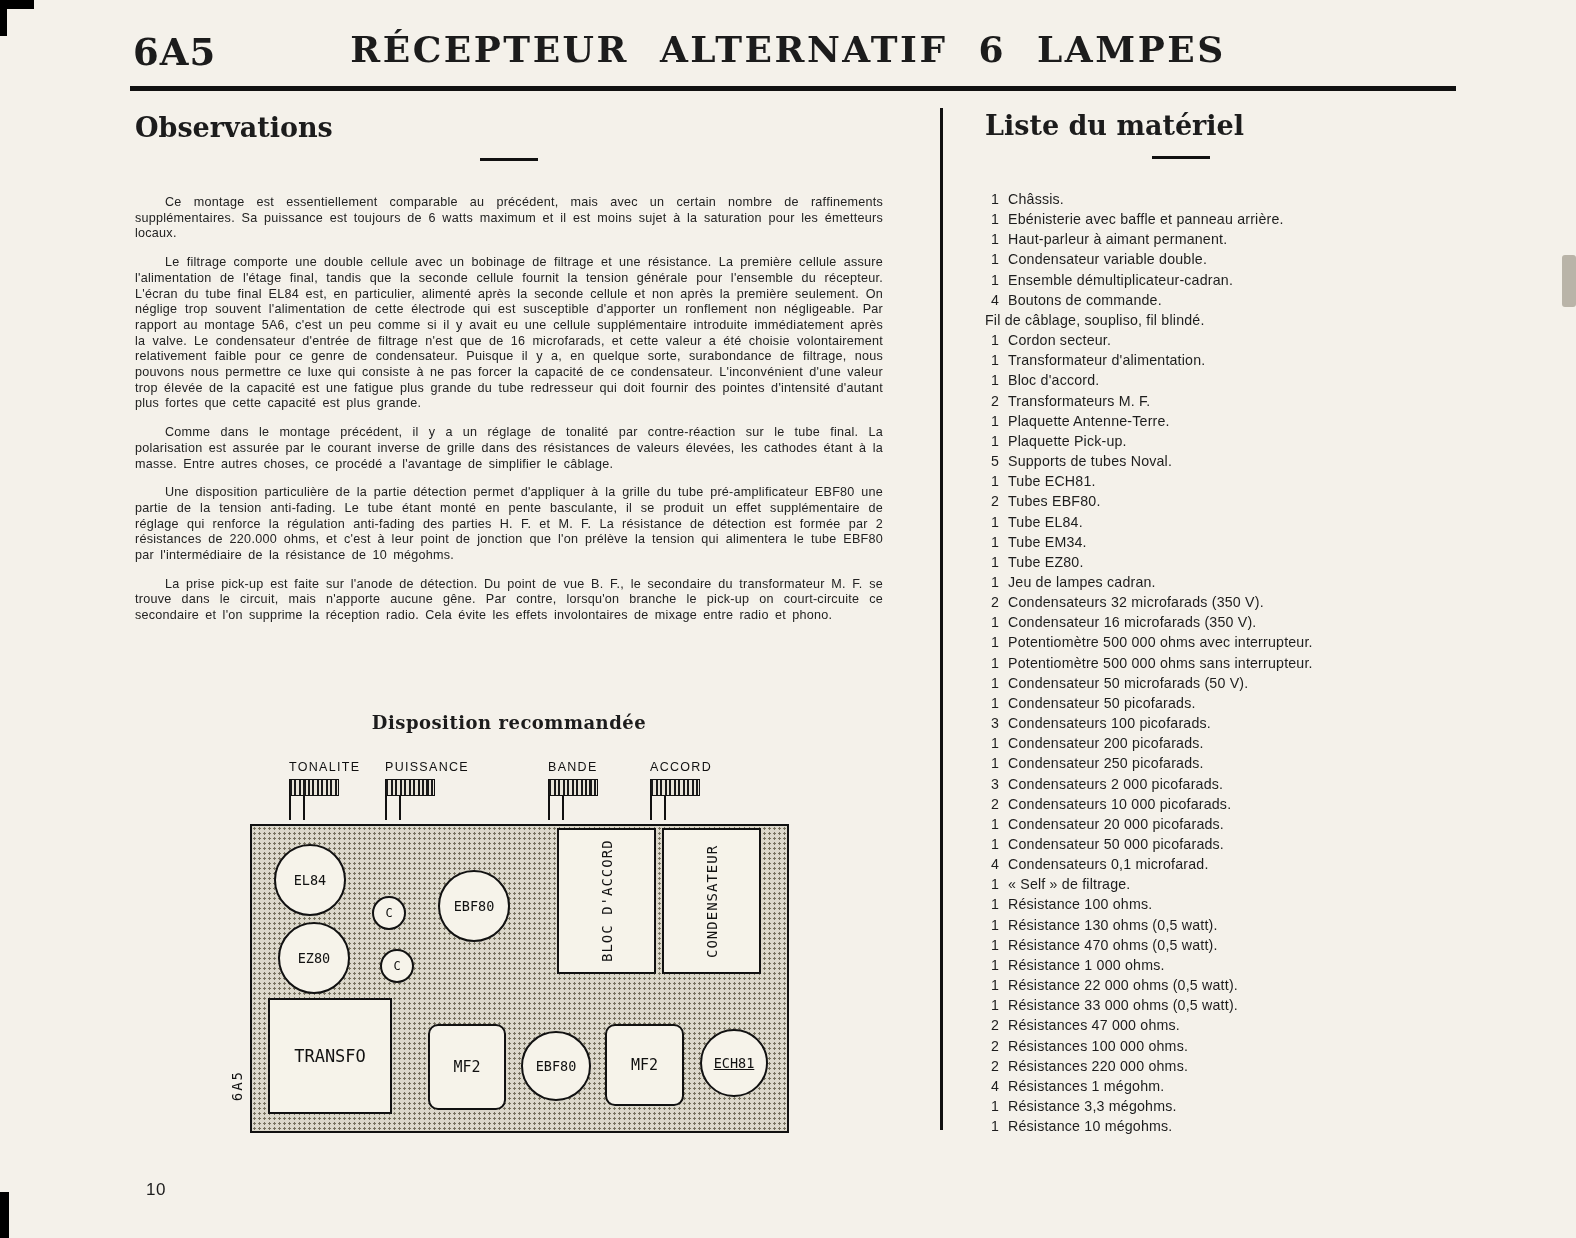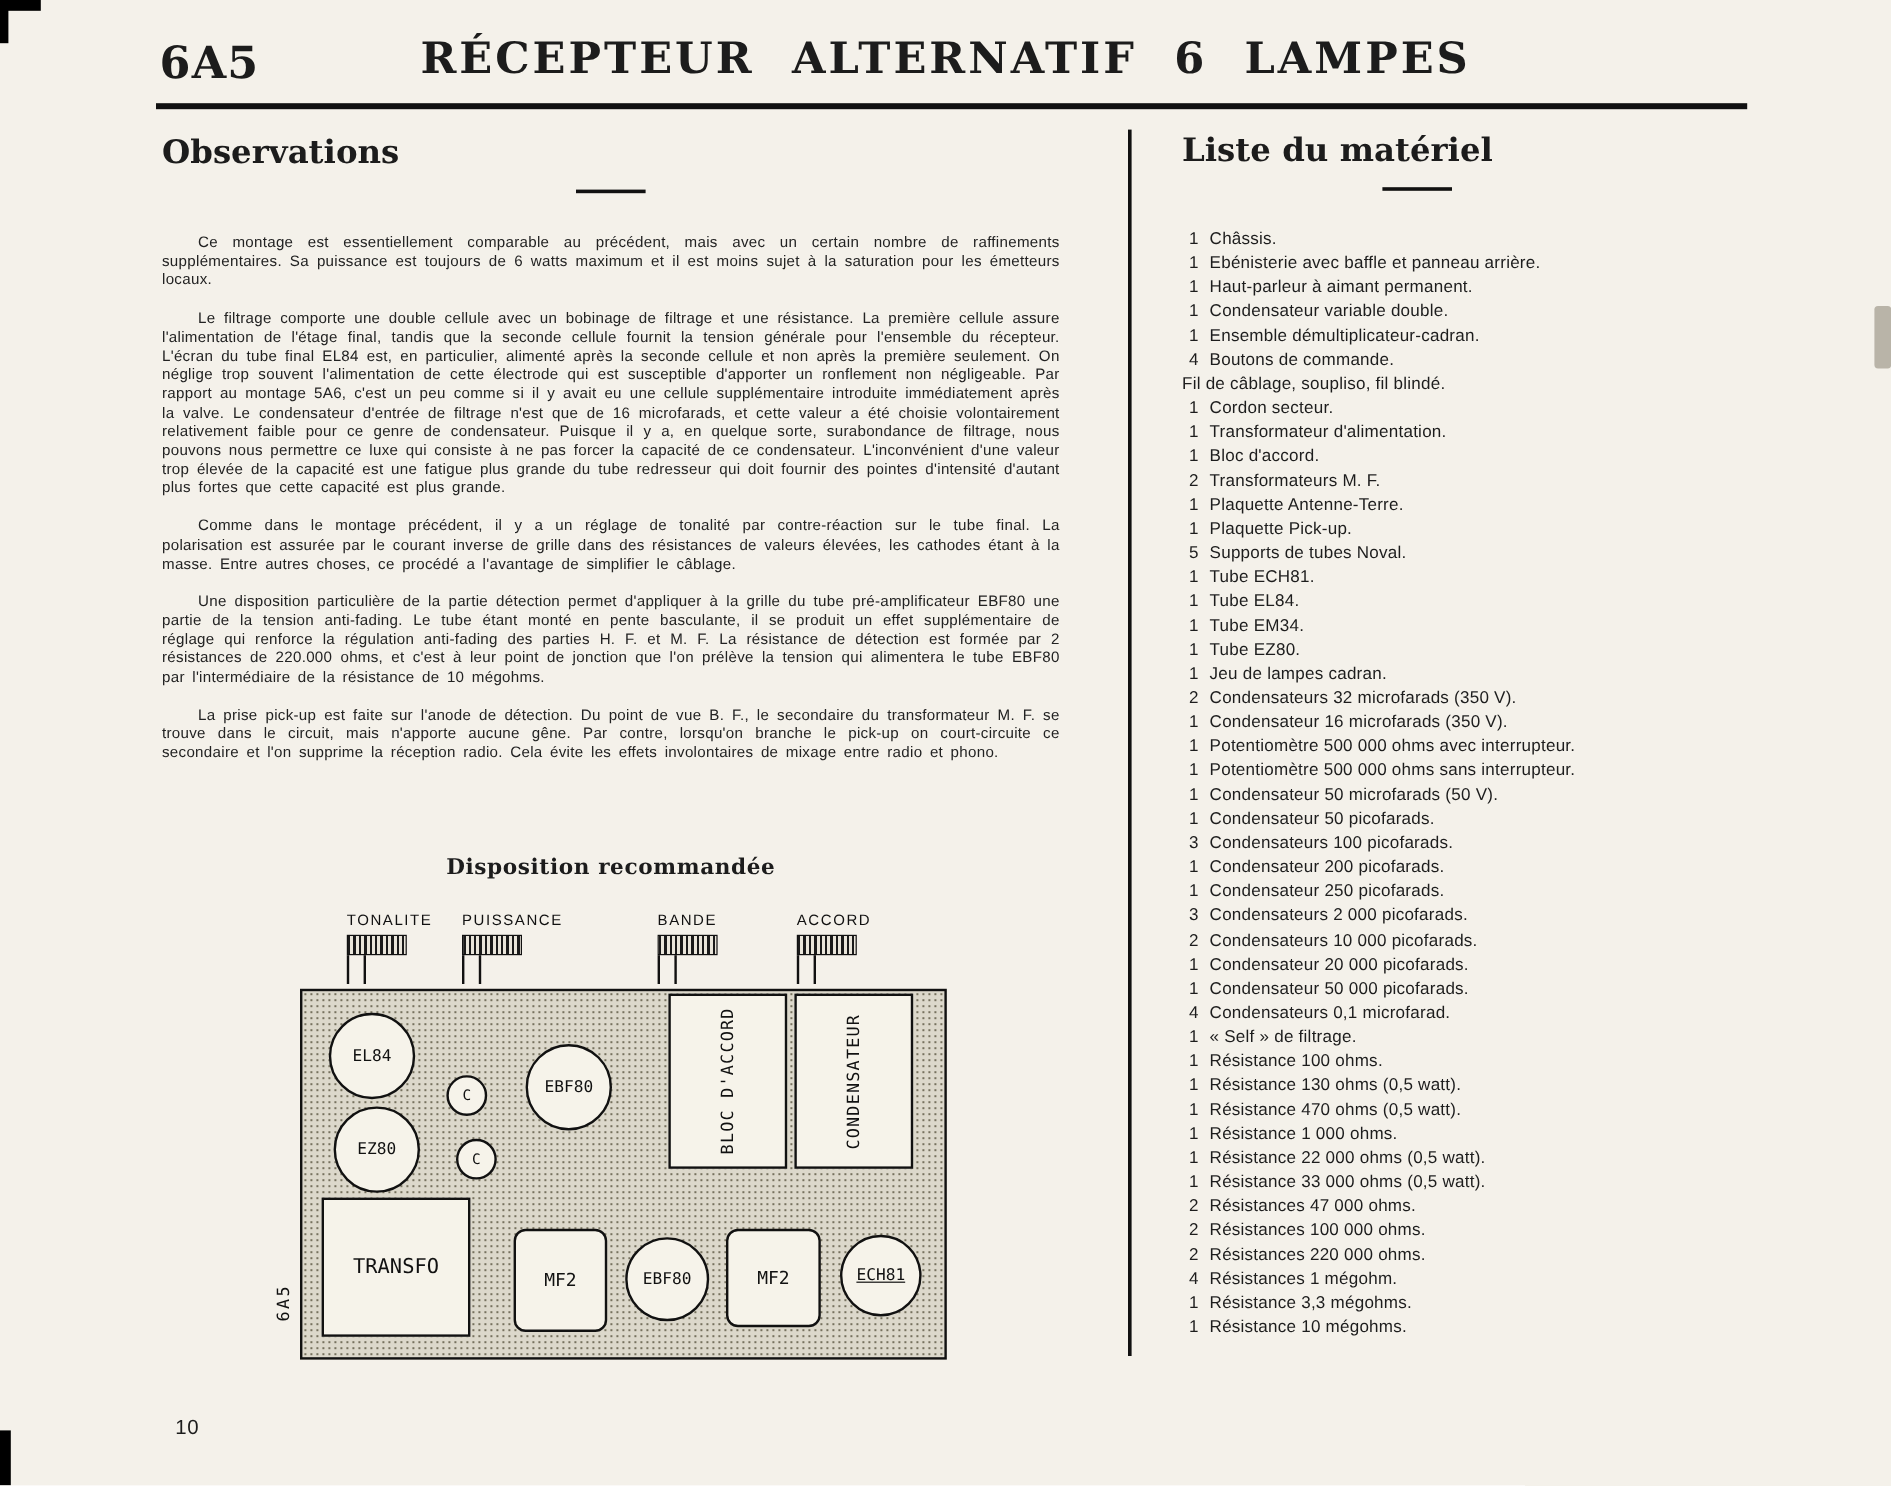--- a/index.html
+++ b/index.html
@@ -22,21 +22,21 @@
   .header-rule{position:absolute;left:130px;top:86px;width:1326px;height:5px;background:#111;}
   .divider{position:absolute;left:940px;top:108px;width:3px;height:1022px;background:#111;}
 
   
   .col-heading{margin:10px 0 0;text-align:left;font-family:"DejaVu Serif",serif;font-weight:bold;font-size:27px;}
   .heading-rule{width:58px;height:3px;background:#111;margin:15px auto 0;}
 
   
   .left-col{position:absolute;left:135px;top:102px;width:748px;}
   .obs-text{margin-top:34px;}
-  .obs-text p{margin:16px 0 13px;font-size:12.6px;line-height:15.7px;text-align:justify;
+  .obs-text p{margin:4px 0 13px;font-size:12.6px;line-height:15.7px;text-align:justify;
     text-indent:30px;letter-spacing:0.25px;word-spacing:2.5px;color:#222;}
 
   
   .diagram{position:absolute;left:135px;top:712px;width:748px;height:460px;}
   .diag-heading{margin:0;text-align:center;font-family:"DejaVu Serif",serif;font-weight:bold;font-size:18px;letter-spacing:0.5px;}
   .knob-group{position:absolute;top:48px;width:110px;display:flex;flex-direction:column;}
   .knob-label{font-size:12.5px;letter-spacing:1.3px;color:#111;}
   .knob{margin-top:5px;width:48px;height:15px;border:1px solid #111;
     background:repeating-linear-gradient(90deg,#1a1a1a 0 2px,#e9e5da 2px 4.5px);}
   .knob-stem{width:12px;height:24px;border-left:2px solid #111;border-right:2px solid #111;}
@@ -100,21 +100,21 @@
     <div class="knob-group" style="left:250px;">
       <div class="knob-label">PUISSANCE</div>
       <div class="knob"></div>
       <div class="knob-stem"></div>
     </div>
     <div class="knob-group" style="left:413px;">
       <div class="knob-label">BANDE</div>
       <div class="knob"></div>
       <div class="knob-stem"></div>
     </div>
-    <div class="knob-group" style="left:529px;">
+    <div class="knob-group" style="left:515px;">
       <div class="knob-label">ACCORD</div>
       <div class="knob"></div>
       <div class="knob-stem"></div>
     </div>
 
     <div class="chassis">
       <div class="comp circle" style="left:22px;top:18px;width:68px;height:68px;">EL84</div>
       <div class="comp circle" style="left:120px;top:70px;width:30px;height:30px;font-size:12px;">C</div>
       <div class="comp circle" style="left:186px;top:44px;width:68px;height:68px;">EBF80</div>
       <div class="comp circle" style="left:26px;top:96px;width:68px;height:68px;">EZ80</div>
@@ -142,20 +142,21 @@
         <div class="mat-row"><span class="mat-qty">4</span><span>Boutons de commande.</span></div>
         <div class="mat-row"><span>Fil de câblage, soupliso, fil blindé.</span></div>
         <div class="mat-row"><span class="mat-qty">1</span><span>Cordon secteur.</span></div>
         <div class="mat-row"><span class="mat-qty">1</span><span>Transformateur d'alimentation.</span></div>
         <div class="mat-row"><span class="mat-qty">1</span><span>Bloc d'accord.</span></div>
         <div class="mat-row"><span class="mat-qty">2</span><span>Transformateurs M. F.</span></div>
         <div class="mat-row"><span class="mat-qty">1</span><span>Plaquette Antenne-Terre.</span></div>
         <div class="mat-row"><span class="mat-qty">1</span><span>Plaquette Pick-up.</span></div>
         <div class="mat-row"><span class="mat-qty">5</span><span>Supports de tubes Noval.</span></div>
         <div class="mat-row"><span class="mat-qty">1</span><span>Tube ECH81.</span></div>
+        <div class="mat-row"><span class="mat-qty">2</span><span>Tubes EBF80.</span></div>
         <div class="mat-row"><span class="mat-qty">1</span><span>Tube EL84.</span></div>
         <div class="mat-row"><span class="mat-qty">1</span><span>Tube EM34.</span></div>
         <div class="mat-row"><span class="mat-qty">1</span><span>Tube EZ80.</span></div>
         <div class="mat-row"><span class="mat-qty">1</span><span>Jeu de lampes cadran.</span></div>
         <div class="mat-row"><span class="mat-qty">2</span><span>Condensateurs 32 microfarads (350 V).</span></div>
         <div class="mat-row"><span class="mat-qty">1</span><span>Condensateur 16 microfarads (350 V).</span></div>
         <div class="mat-row"><span class="mat-qty">1</span><span>Potentiomètre 500 000 ohms avec interrupteur.</span></div>
         <div class="mat-row"><span class="mat-qty">1</span><span>Potentiomètre 500 000 ohms sans interrupteur.</span></div>
         <div class="mat-row"><span class="mat-qty">1</span><span>Condensateur 50 microfarads (50 V).</span></div>
         <div class="mat-row"><span class="mat-qty">1</span><span>Condensateur 50 picofarads.</span></div>

